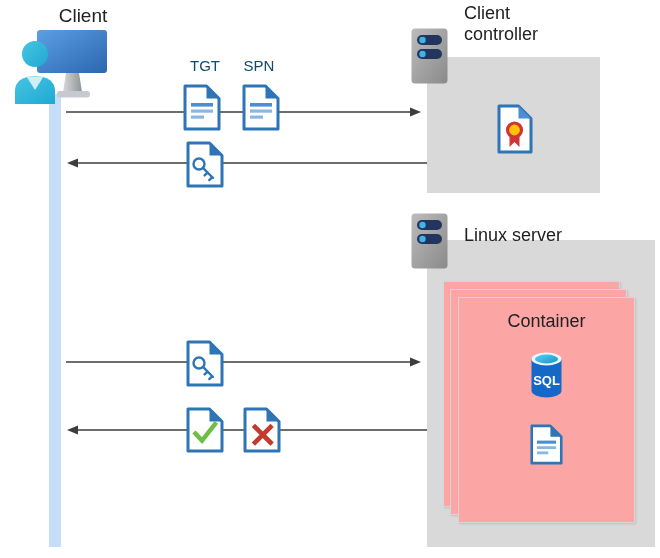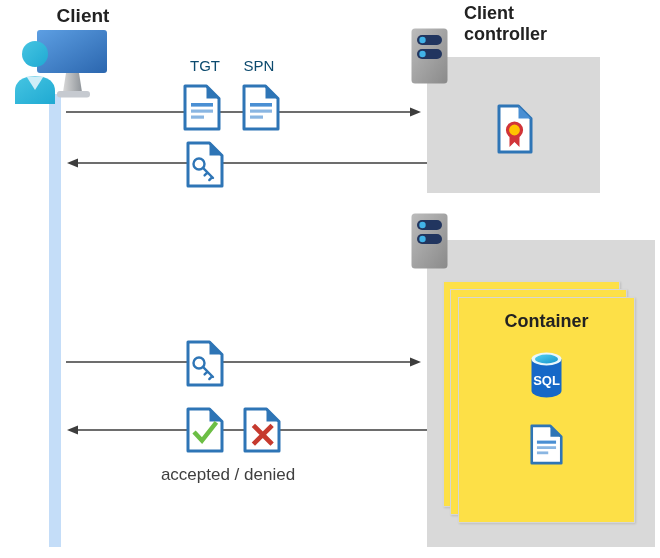--- a/index.html
+++ b/index.html
@@ -1,33 +1,33 @@
 <!DOCTYPE html>
 <html><head>
 <meta charset="utf-8">
 <style>
   html,body{margin:0;padding:0;background:#fff;}
   .canvas{
     position:relative;width:660px;height:558px;background:#ffffff;
     font-family:"Liberation Sans",sans-serif;overflow:hidden;
   }
   .abs{position:absolute;}
-  .lbl-bold{font-weight:bold;color:#222;font-size:18px;line-height:21px;}
+  .lbl-bold{font-weight:normal;color:#222;font-size:18px;line-height:21px;}
   .center{text-align:center;}
 
   
   .client-bar{left:49px;top:94px;width:12px;height:453px;background:#c4ddf8;}
 
   
   .gray-box{background:#d9d9d9;}
   .dc-box{left:427px;top:57px;width:173px;height:136px;}
   .ls-box{left:427px;top:240px;width:228px;height:307px;}
 
   
-  .card{background:#fde047;border:1px solid #d6d6d6;width:175px;height:224px;
+  .card{background:#fca5a5;border:1px solid #d6d6d6;width:175px;height:224px;
         box-shadow:1px 1px 2px rgba(0,0,0,0.12);}
   .card-back{left:443px;top:281px;}
   .card-mid{left:450px;top:289px;}
   .card-front{left:458px;top:297px;}
 
   .container-title{left:0;top:13px;width:100%;font-size:18px;}
   .keytab-label{left:0;top:175px;width:100%;font-size:16px;color:#3f3f3f;}
 
   .flow-label{font-size:15px;color:#0c4a6e;}
   .accepted-label{left:133px;top:465px;width:190px;font-size:17px;color:#3f3f3f;}
@@ -136,21 +136,20 @@
     <path d="M23.5 2 L36 14.5 H23.5 Z" fill="#2e75b6"></path>
     <polyline points="9.5,26.5 16,33.5 29,17" fill="none" stroke="#6cbe45" stroke-width="4.4" stroke-linecap="square" stroke-linejoin="miter"></polyline>
   </svg>
 
   <svg class="abs" style="left:243px;top:407px;" width="38" height="46" viewBox="0 0 38 46">
     <path d="M2 2 H23.5 L36 14.5 V44 H2 Z" fill="#fff" stroke="#2e75b6" stroke-width="3" stroke-linejoin="round"></path>
     <path d="M23.5 2 L36 14.5 H23.5 Z" fill="#2e75b6"></path>
     <path d="M12 20 L27.5 35.5 M27.5 20 L12 35.5" stroke="#c63a2e" stroke-width="4.6" stroke-linecap="square"></path>
   </svg>
 
-  <div class="abs center accepted-label">accepted / denied</div>
 
   <svg class="abs" style="left:411px;top:28px;" width="37" height="56" viewBox="0 0 37 56">
     <rect x="0.5" y="0.5" width="36" height="55" rx="3.5" fill="url(#srvGrad)"></rect>
     <rect x="6" y="7" width="25" height="10" rx="5" fill="#21355f"></rect>
     <circle cx="11.5" cy="12" r="3.2" fill="#41b3e8"></circle>
     <rect x="6" y="21" width="25" height="10" rx="5" fill="#21355f"></rect>
     <circle cx="11.5" cy="26" r="3.2" fill="#41b3e8"></circle>
   </svg>
   <div class="abs lbl-bold dc-label">Client controller</div>
 
@@ -161,20 +160,21 @@
     <circle cx="17.5" cy="26" r="7" fill="#ffc400" stroke="#d13438" stroke-width="3.2"></circle>
   </svg>
 
   <svg class="abs" style="left:411px;top:213px;" width="37" height="56" viewBox="0 0 37 56">
     <rect x="0.5" y="0.5" width="36" height="55" rx="3.5" fill="url(#srvGrad)"></rect>
     <rect x="6" y="7" width="25" height="10" rx="5" fill="#21355f"></rect>
     <circle cx="11.5" cy="12" r="3.2" fill="#41b3e8"></circle>
     <rect x="6" y="21" width="25" height="10" rx="5" fill="#21355f"></rect>
     <circle cx="11.5" cy="26" r="3.2" fill="#41b3e8"></circle>
   </svg>
+  <div class="abs lbl-bold ls-label">Linux server</div>
 
   <div class="abs card card-back"></div>
   <div class="abs card card-mid"></div>
   <div class="abs card card-front">
     <div class="abs lbl-bold center container-title">Container</div>
 
     <svg class="abs" style="left:72px;top:54px;" width="31" height="46" viewBox="0 0 31 46">
       <path d="M0.5 7 V38.5 A15 7 0 0 0 30.5 38.5 V7 Z" fill="#1668c7"></path>
       <ellipse cx="15.5" cy="7" rx="15" ry="6.5" fill="#e9f7fc"></ellipse>
       <ellipse cx="15.5" cy="7" rx="11.6" ry="4.4" fill="url(#sqlTopGrad)"></ellipse>

